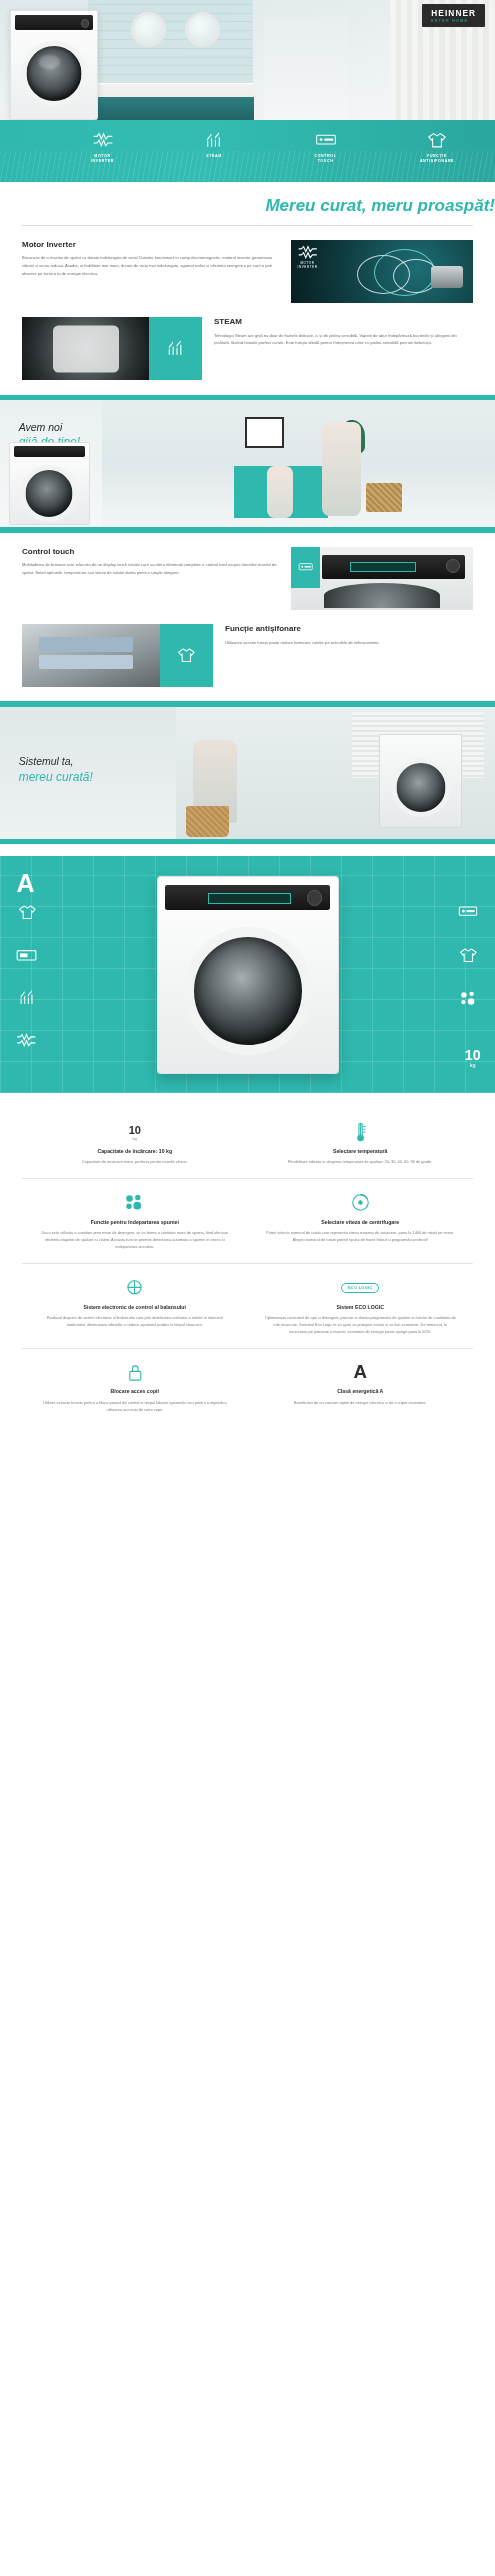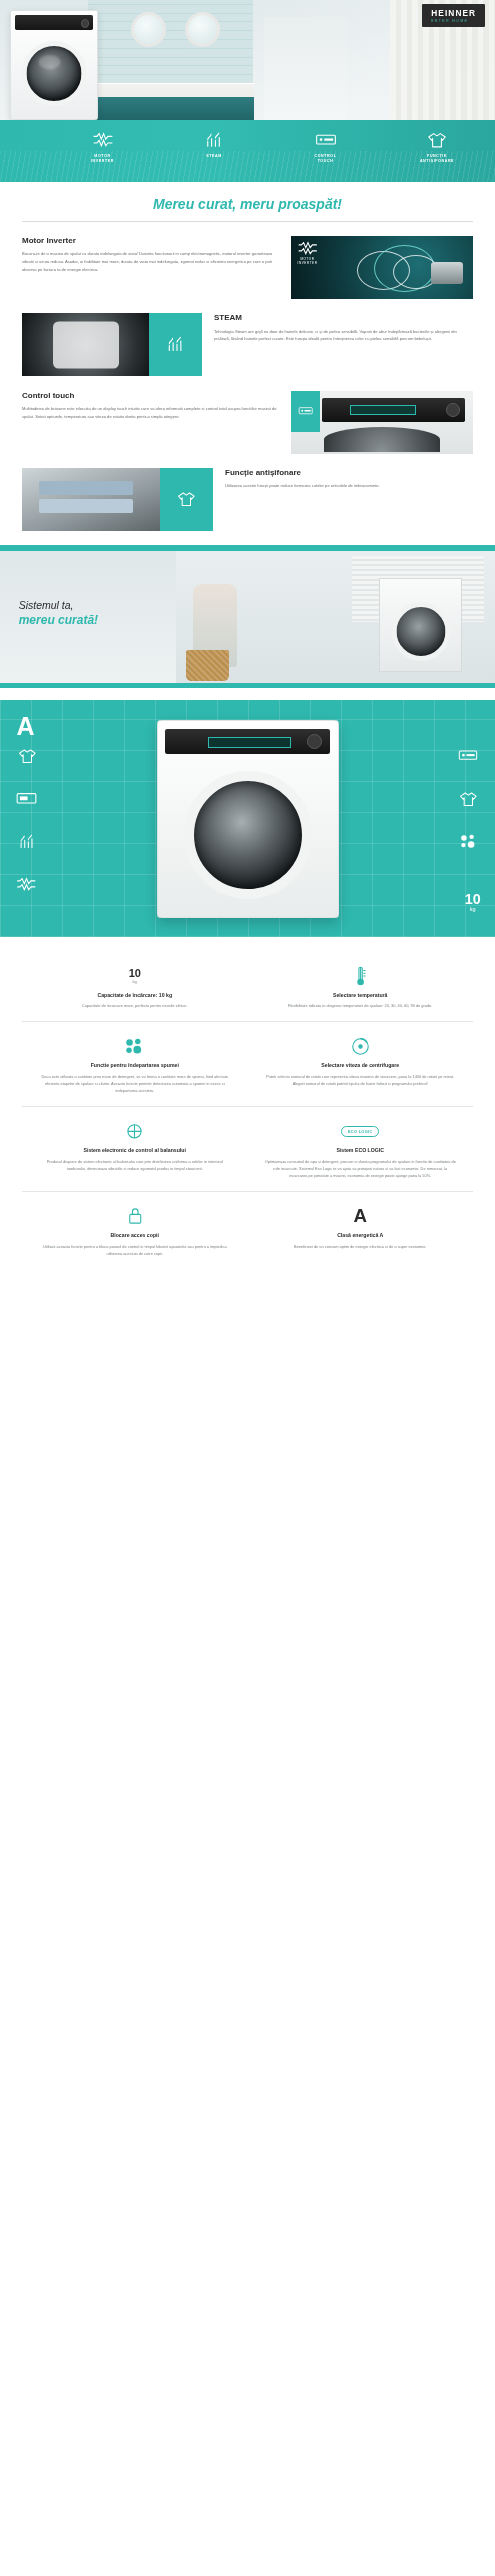--- a/index.html
+++ b/index.html
@@ -111,21 +111,21 @@
   }
   .feat .ficon {
     height: 23px; display:flex; align-items:center; justify-content:center;
   }
   .feat .flabel {
     font-size: 3.6px; letter-spacing: 0.6px; line-height: 1.5; margin-top: 2.2px; font-weight: bold;
   }
 
   
   .slogan {
-    text-align:center; color:#2fb8ae; font-size: 14px; font-style: italic;
+    text-align:right; color:#2fb8ae; font-size: 17px; font-style: italic;
     padding: 14.3px 0 8.8px; font-weight: bold;
   }
   .rule { height:0.6px; background:#d8dcdc; width: 451px; margin: 0 auto; }
 
   
   .block { display:flex; align-items:stretch; margin: 14.3px 22px; }
   .block .txt { flex:1; padding-right: 13.2px; }
   .block .txt h3 { font-size: 8px; color:#2b2b2b; margin-bottom: 5.5px; }
   .block .txt p { font-size: 4.1px; line-height: 1.85; color:#6a6f70; }
   .block .img { width: 182px; min-height: 63px; position:relative; }
@@ -158,21 +158,21 @@
     position:relative; height: 138px; margin-top: 12px;
     background: linear-gradient(180deg,#eaf0f1,#f6f8f8);
     overflow:hidden;
   }
   .banner .teal-top { position:absolute; left:0; right:0; top:0; height:5.5px; background:#2fb8ae; }
   .banner .teal-bot { position:absolute; left:0; right:0; bottom:0; height:5.5px; background:#2fb8ae; }
   .banner-title {
     position:absolute; left: 18.7px; top: 25px; font-size: 10.5px; line-height:1.35; color:#2b2b2b;
     font-style: italic;
   }
-  .banner-title .accent { color:#2fb8ae; font-weight:bold; font-size: 12px; }
+  .banner-title .accent { color:#2fb8ae; font-weight:normal; font-size: 12px; }
   .banner-washer {
     position:absolute; left: 8.8px; top: 47px; width: 81px; height: 83px;
     background: linear-gradient(180deg,#ffffff,#e9ebec);
     border:0.6px solid #dcdfe0; border-radius:2.2px;
   }
   .banner-washer .bw-panel{
     position:absolute; left:3.9px; right:3.9px; top:3.9px; height:11px;
     background:linear-gradient(180deg,#2b2b2b,#151515); border-radius:1.7px;
   }
   .banner-washer .bw-door{
@@ -394,20 +394,40 @@
           <path d="M20 13 c0 -5 6 -5 6 -9"></path>
         </g>
       </svg>
     </div>
     <div class="txt" style="padding-left:12px;padding-right:0;">
       <h3>STEAM</h3>
       <p>Tehnologia Steam are grijă nu doar de hainele delicate, ci și de pielea sensibilă. Vaporii de abur îndepărtează bacteriile și alergenii din țesătură, lăsând hainele perfect curate. Este funcția ideală pentru întreținerea celor cu pielea sensibilă precum bebelușii.</p>
     </div>
   </div>
 
+  <div class="banner">
+    <div class="teal-top"></div>
+    <div class="teal-bot"></div>
+    <div class="room-scene">
+      <div class="frame-art"></div>
+      <div class="teal-cab"></div>
+      <div class="plant2"></div>
+      <div class="person" style="left:220px;top:22px;width:39px;height:94px;background:linear-gradient(180deg,#efe7e0,#cfd6cf);"></div>
+      <div class="person" style="left:165px;top:66px;width:26.4px;height:52px;background:linear-gradient(180deg,#f2e6dd,#d8dcd6);"></div>
+      <div class="person" style="left:264px;top:83px;width:36px;height:29px;background:repeating-linear-gradient(45deg,#caa469 0 2.2px,#b08a4f 2.2px 4.4px);border-radius:2.2px;"></div>
+    </div>
+    <div class="banner-title">
+      <span>Avem noi</span><br>
+      <span class="accent">gijă de tine!</span>
+    </div>
+    <div class="banner-washer">
+      <div class="bw-panel"></div>
+      <div class="bw-door"></div>
+    </div>
+  </div>
 
   <div class="block">
     <div class="txt">
       <h3>Control touch</h3>
       <p>Multitudinea de butoane este inlocuita de un display touch intuitiv care va ofera informatii complete si control total asupra functiilor masinii de spalat. Setati optiunile, temperatura sau viteza de rotatie dorita printr-o simpla atingere.</p>
     </div>
     <div class="img" style="background:linear-gradient(180deg,#f1f3f3,#dfe3e4);">
       <div style="position:absolute;left:31px;top:7.7px;right:7.7px;height:24px;background:linear-gradient(180deg,#2e2e2e,#111);border-radius:1.7px;">
         <div style="position:absolute;left:27.5px;top:7.2px;width:66px;height:10px;background:#0f3a33;border:0.6px solid #2fb8ae;"></div>
         <div style="position:absolute;right:5.5px;top:4.4px;width:14.3px;height:14.3px;border-radius:50%;background:#3a3a3a;border:0.6px solid #5a5a5a;"></div>

